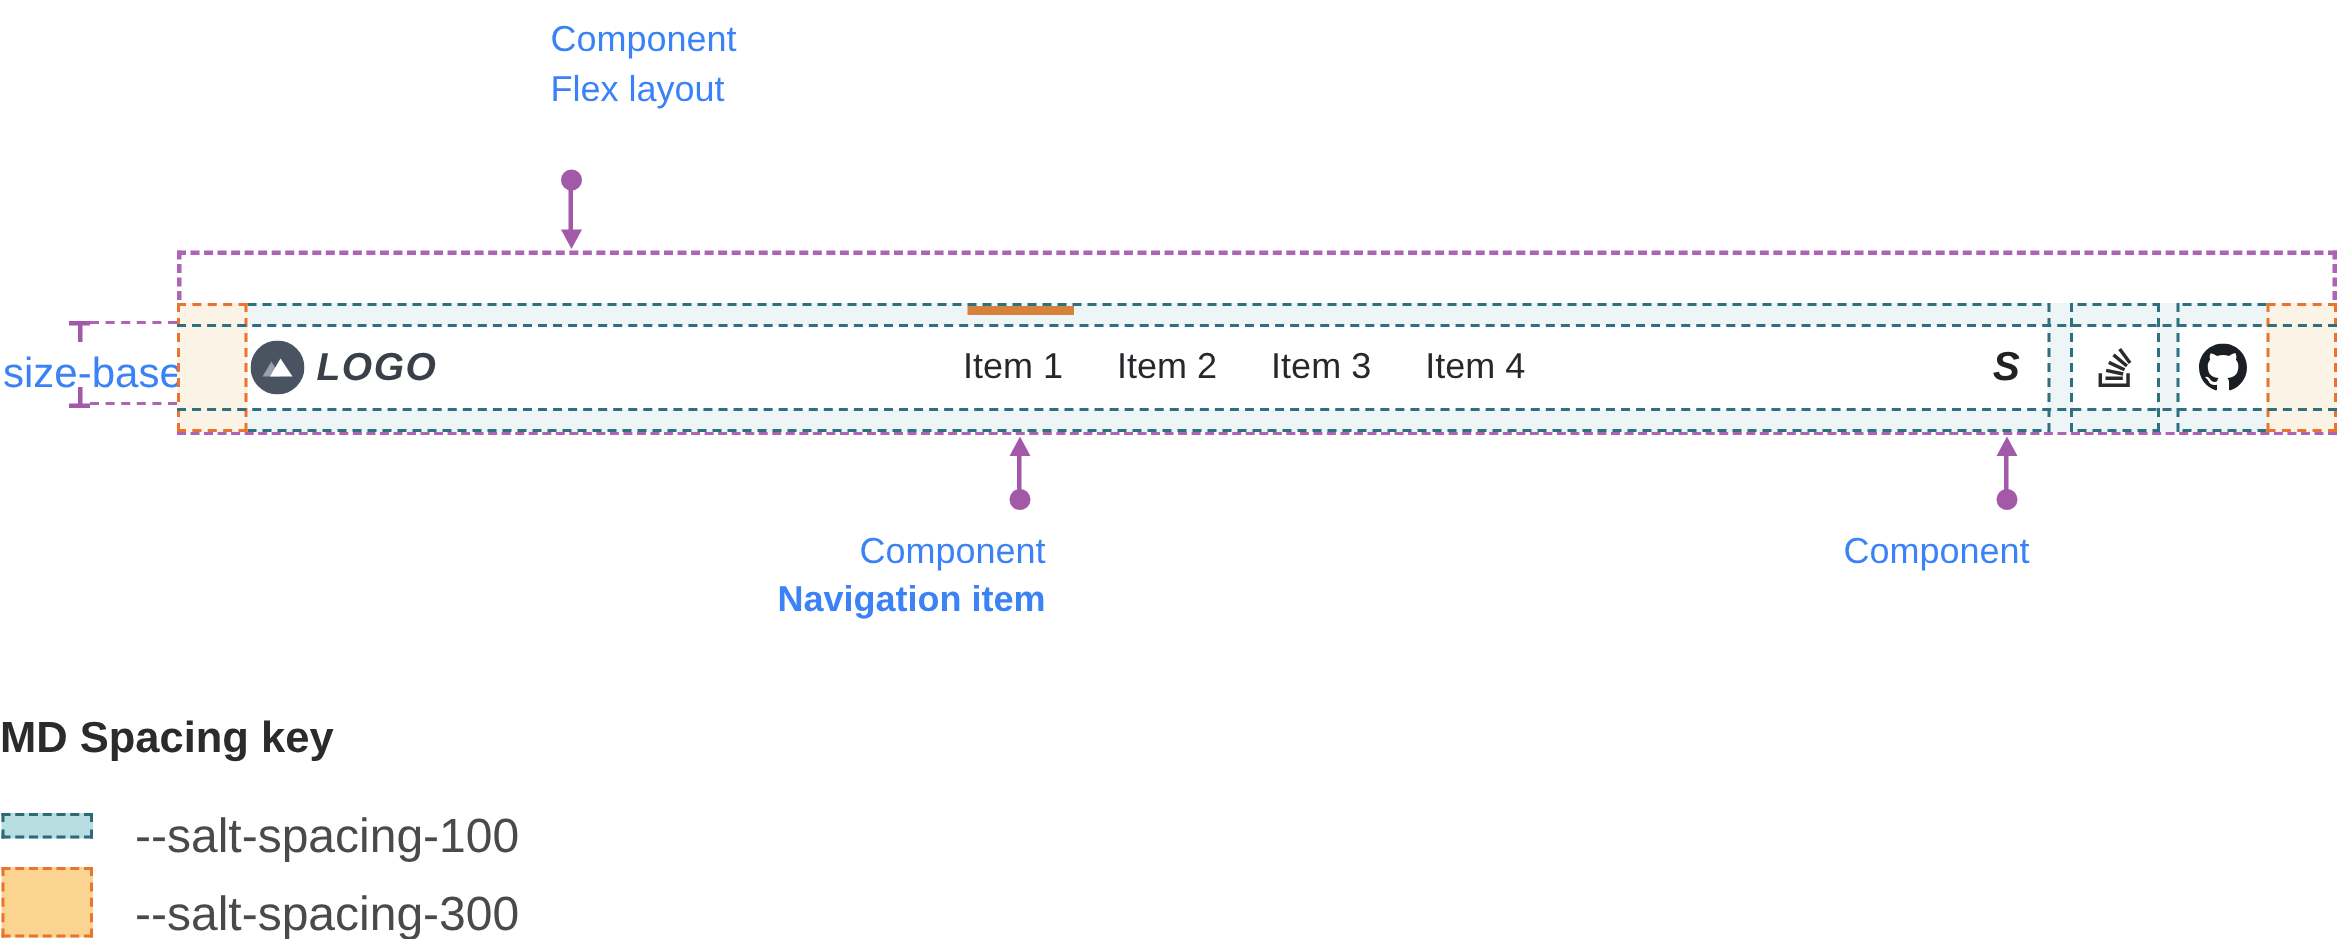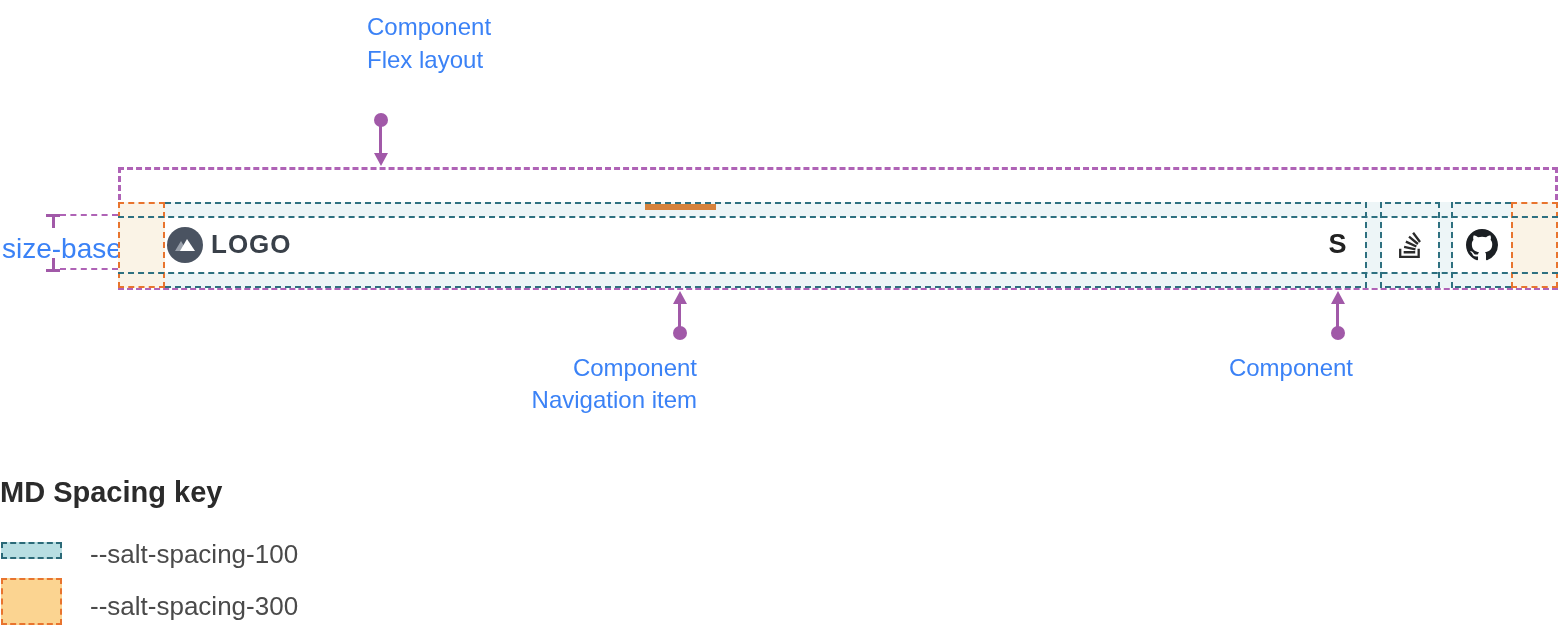--- a/index.html
+++ b/index.html
@@ -24,21 +24,21 @@
   .flex-rect{left:118px;top:167px;width:1440px;height:123px;border:3px dashed #af63b6;box-sizing:border-box;}
 
   
   .size-base-label{left:2px;top:233px;font-size:28px;font-weight:400;}
   .m-cap{height:3px;width:14px;background:#a159a8;}
   .m-stem{width:3px;height:12px;background:#a159a8;}
   .m-dash{border-top:2px dashed #af63b6;width:58px;height:0;}
 
   
   .navbar{left:118px;top:202px;width:1440px;height:86px;background:#ffffff;}
-  .navbar > div{position:absolute;box-sizing:border-box;}
+  .navbar > div{position:absolute;box-sizing:border-box;font-style:italic;}
   .strip-orange{top:0;height:86px;width:47px;background:#faf3e6;border:2px dashed #e8742e;z-index:3;}
   .strip-orange.left{left:0;}
   .strip-orange.right{left:1393px;}
   .strip-blue{left:47px;width:1346px;height:15px;background:#edf5f7;z-index:1;}
   .strip-blue.top{top:0;border-top:2px dashed #2e7080;}
   .strip-blue.bottom{top:71px;border-bottom:2px dashed #2e7080;}
   .vstrip{top:0;height:86px;background:#edf5f7;border-left:2px dashed #2e7080;border-right:2px dashed #2e7080;z-index:2;}
   .vstrip.a{left:1247px;width:17px;}
   .vstrip.b{left:1320px;width:15px;}
   .hline{left:0;width:1440px;height:0;border-top:2px dashed #2e7080;z-index:4;}
@@ -48,28 +48,28 @@
   .logo-text{font-size:26px;font-weight:800;color:#394049;letter-spacing:1px;}
   .nav-items{left:524px;top:15px;height:55px;display:flex;align-items:center;gap:36px;z-index:4;}
   .nav-item{font-size:24px;color:#26282c;white-space:nowrap;cursor:pointer;}
   .hbtn{top:15px;height:55px;display:flex;align-items:center;justify-content:center;z-index:4;cursor:pointer;}
   .btn-s{left:1192px;width:55px;font-size:27px;font-weight:700;color:#222;}
   .btn-so{left:1264px;width:56px;}
   .btn-gh{left:1335px;width:58px;}
 
   
   .ann-block{width:240px;text-align:right;font-size:24px;line-height:32px;}
-  .ann-block .b{font-weight:400;}
+  .ann-block .b{font-weight:700;}
 
   
   .legend-title{left:0;top:476px;font-size:29px;font-weight:700;color:#2b2b2b;}
   .swatch{box-sizing:border-box;left:1px;}
   .swatch-100{top:542px;width:61px;height:17px;background:#b8dee2;border:2px dashed #2b6a78;}
   .swatch-300{top:578px;width:61px;height:47px;background:#fbd491;border:2px dashed #e8742e;}
-  .legend-label{left:90px;font-size:26px;color:#4a4a4a;}
+  .legend-label{left:90px;font-size:32px;color:#4a4a4a;}
 </style>
 </head>
 <body>
 
 <div class="abs ann-flex purple-text">
   <div>Component</div>
   <div class="b">Flex layout</div>
 </div>
 <div class="abs conn-dot" style="left:374px;top:113px;"></div>
 <div class="abs conn-stem" style="left:379px;top:126px;height:30px;"></div>
@@ -98,20 +98,26 @@
 
   <div class="logo">
     <svg width="36" height="36" viewBox="0 0 36 36">
       <circle cx="18" cy="18" r="18" fill="#4a5361"></circle>
       <polygon points="8,24 14,14 20,24" fill="#9aa1ab"></polygon>
       <polygon points="13,24 20,12 28,24" fill="#ffffff"></polygon>
     </svg>
     <span class="logo-text">LOGO</span>
   </div>
 
+  <nav class="nav-items abs" style="position:absolute;">
+    <span class="nav-item">Item 1</span>
+    <span class="nav-item">Item 2</span>
+    <span class="nav-item">Item 3</span>
+    <span class="nav-item">Item 4</span>
+  </nav>
 
   <div class="hbtn btn-s">
     <span>S</span>
   </div>
   <div class="hbtn btn-so">
     <svg width="26" height="26" viewBox="0 0 24 24" fill="#2a2a2a">
       <path d="M15.725 0l-1.72 1.277 6.39 8.588 1.716-1.277L15.725 0zm-3.94 3.418l-1.369 1.644 8.225 6.85 1.369-1.644-8.225-6.85zm-3.15 4.465l-.905 1.94 9.702 4.517.904-1.94-9.701-4.517zm-1.85 4.86l-.44 2.093 10.473 2.201.44-2.092-10.473-2.203zM1.89 15.47V24h19.19v-8.53h-2.133v6.397H4.021v-6.396H1.89zm4.265 2.133v2.13h10.66v-2.13H6.154z"></path>
     </svg>
   </div>
   <div class="hbtn btn-gh">

